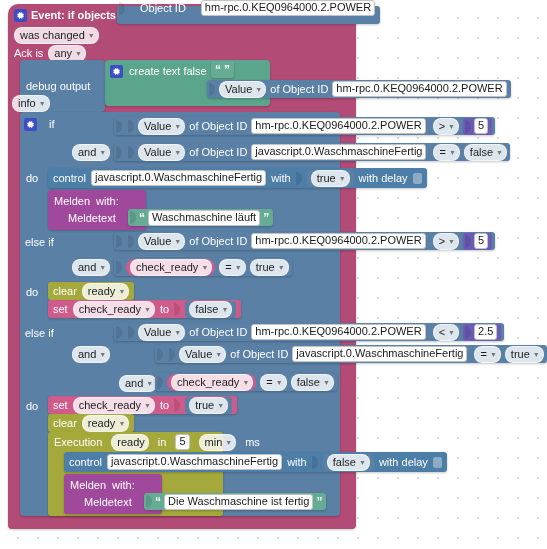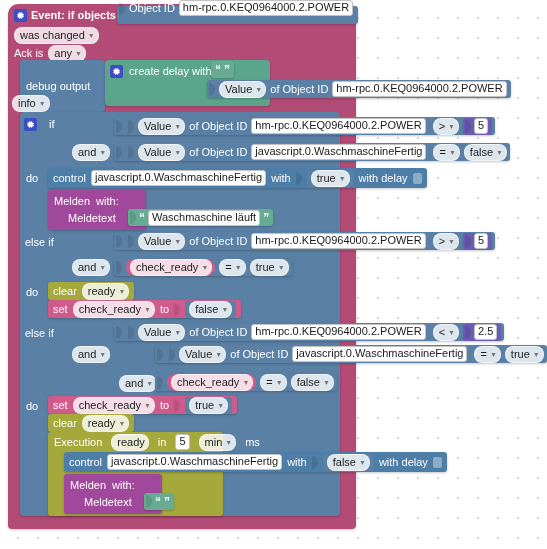--- a/index.html
+++ b/index.html
@@ -80,21 +80,21 @@
 
   <div class="blk row" style="left:14px;top:7px;gap:4px;height:16px;">
     <span class="gear">
       <svg width="9" height="9" viewBox="0 0 16 16">
           <path fill="#fff" d="M8 5.2A2.8 2.8 0 1 0 8 10.8 2.8 2.8 0 0 0 8 5.2zm0 4.3A1.5 1.5 0 1 1 8 6.5a1.5 1.5 0 0 1 0 3zM14 9.1l-1.2-.6a4.9 4.9 0 0 0 0-1l1.2-.6-.9-2.2-1.3.3a5 5 0 0 0-.7-.7l.3-1.3L9.2 2l-.6 1.2a4.9 4.9 0 0 0-1 0L7 2l-2.2.9.3 1.3a5 5 0 0 0-.7.7L3.1 4.6 2.2 6.8l1.2.6a4.9 4.9 0 0 0 0 1l-1.2.6.9 2.2 1.3-.3c.2.3.4.5.7.7l-.3 1.3 2.2.9.6-1.2a4.9 4.9 0 0 0 1 0l.6 1.2 2.2-.9-.3-1.3c.3-.2.5-.4.7-.7l1.3.3.9-2.2z"></path>
         </svg>
     </span>
     <span class="lbl" style="font-weight:bold;">Event: if objects</span>
   </div>
 
-  <div class="blk row c-debug shadow" style="left:117px;top:6px;height:18px;border-radius:3px;padding:0 5px 14px 2px;gap:4px;">
+  <div class="blk row c-debug shadow" style="left:117px;top:6px;height:18px;border-radius:3px;padding:0 5px 14px 2px;gap:15px;">
     <span class="notch"></span>
     <span class="lbl">Object ID</span>
     <span class="field">hm-rpc.0.KEQ0964000.2.POWER</span>
   </div>
 
   <div class="blk" style="left:14px;top:27px;">
     <span class="dd">
       <span>was changed</span>
         <span class="caret">▼</span>
     </span>
@@ -117,21 +117,21 @@
     </span>
   </div>
 
   <div class="blk c-text shadow" style="left:105px;top:60px;width:165px;height:46px;border-radius:4px;"></div>
   <div class="blk row" style="left:110px;top:63px;gap:6px;height:16px;">
     <span class="gear">
       <svg width="9" height="9" viewBox="0 0 16 16">
           <path fill="#fff" d="M8 5.2A2.8 2.8 0 1 0 8 10.8 2.8 2.8 0 0 0 8 5.2zm0 4.3A1.5 1.5 0 1 1 8 6.5a1.5 1.5 0 0 1 0 3zM14 9.1l-1.2-.6a4.9 4.9 0 0 0 0-1l1.2-.6-.9-2.2-1.3.3a5 5 0 0 0-.7-.7l.3-1.3L9.2 2l-.6 1.2a4.9 4.9 0 0 0-1 0L7 2l-2.2.9.3 1.3a5 5 0 0 0-.7.7L3.1 4.6 2.2 6.8l1.2.6a4.9 4.9 0 0 0 0 1l-1.2.6.9 2.2 1.3-.3c.2.3.4.5.7.7l-.3 1.3 2.2.9.6-1.2a4.9 4.9 0 0 0 1 0l.6 1.2 2.2-.9-.3-1.3c.3-.2.5-.4.7-.7l1.3.3.9-2.2z"></path>
         </svg>
     </span>
-    <span class="lbl">create delay with</span>
+    <span class="lbl">create text false</span>
   </div>
 
   <div class="blk row c-text2 shadow" style="left:211px;top:61px;height:17px;border-radius:3px;padding:0 4px;gap:3px;">
     <span class="lbl" style="font-size:12px;font-weight:bold;">“</span>
     <span class="lbl" style="font-size:12px;font-weight:bold;">”</span>
   </div>
 
   <div class="blk row c-debug shadow" style="left:207px;top:80px;height:18px;border-radius:3px;padding:0 4px 0 2px;gap:4px;">
     <span class="notch"></span>
     <span class="dd">
@@ -437,16 +437,17 @@
 
   <div class="blk c-purple shadow" style="left:64px;top:474px;width:98px;height:40px;border-radius:3px;"></div>
   <div class="blk row" style="left:70px;top:478px;gap:6px;height:14px;">
     <span class="lbl">Melden</span>
     <span class="lbl">with:</span>
   </div>
   <div class="blk lbl" style="left:84px;top:496px;">Meldetext</div>
   <div class="blk row c-text2 shadow" style="left:144px;top:493px;height:17px;border-radius:3px;padding:0 4px 0 2px;gap:3px;">
     <span class="notch"></span>
     <span class="lbl" style="font-size:12px;font-weight:bold;">“</span>
+    <span class="field">Die Waschmaschine ist fertig</span>
     <span class="lbl" style="font-size:12px;font-weight:bold;">”</span>
   </div>
 
 </div>
 
 </body></html>

